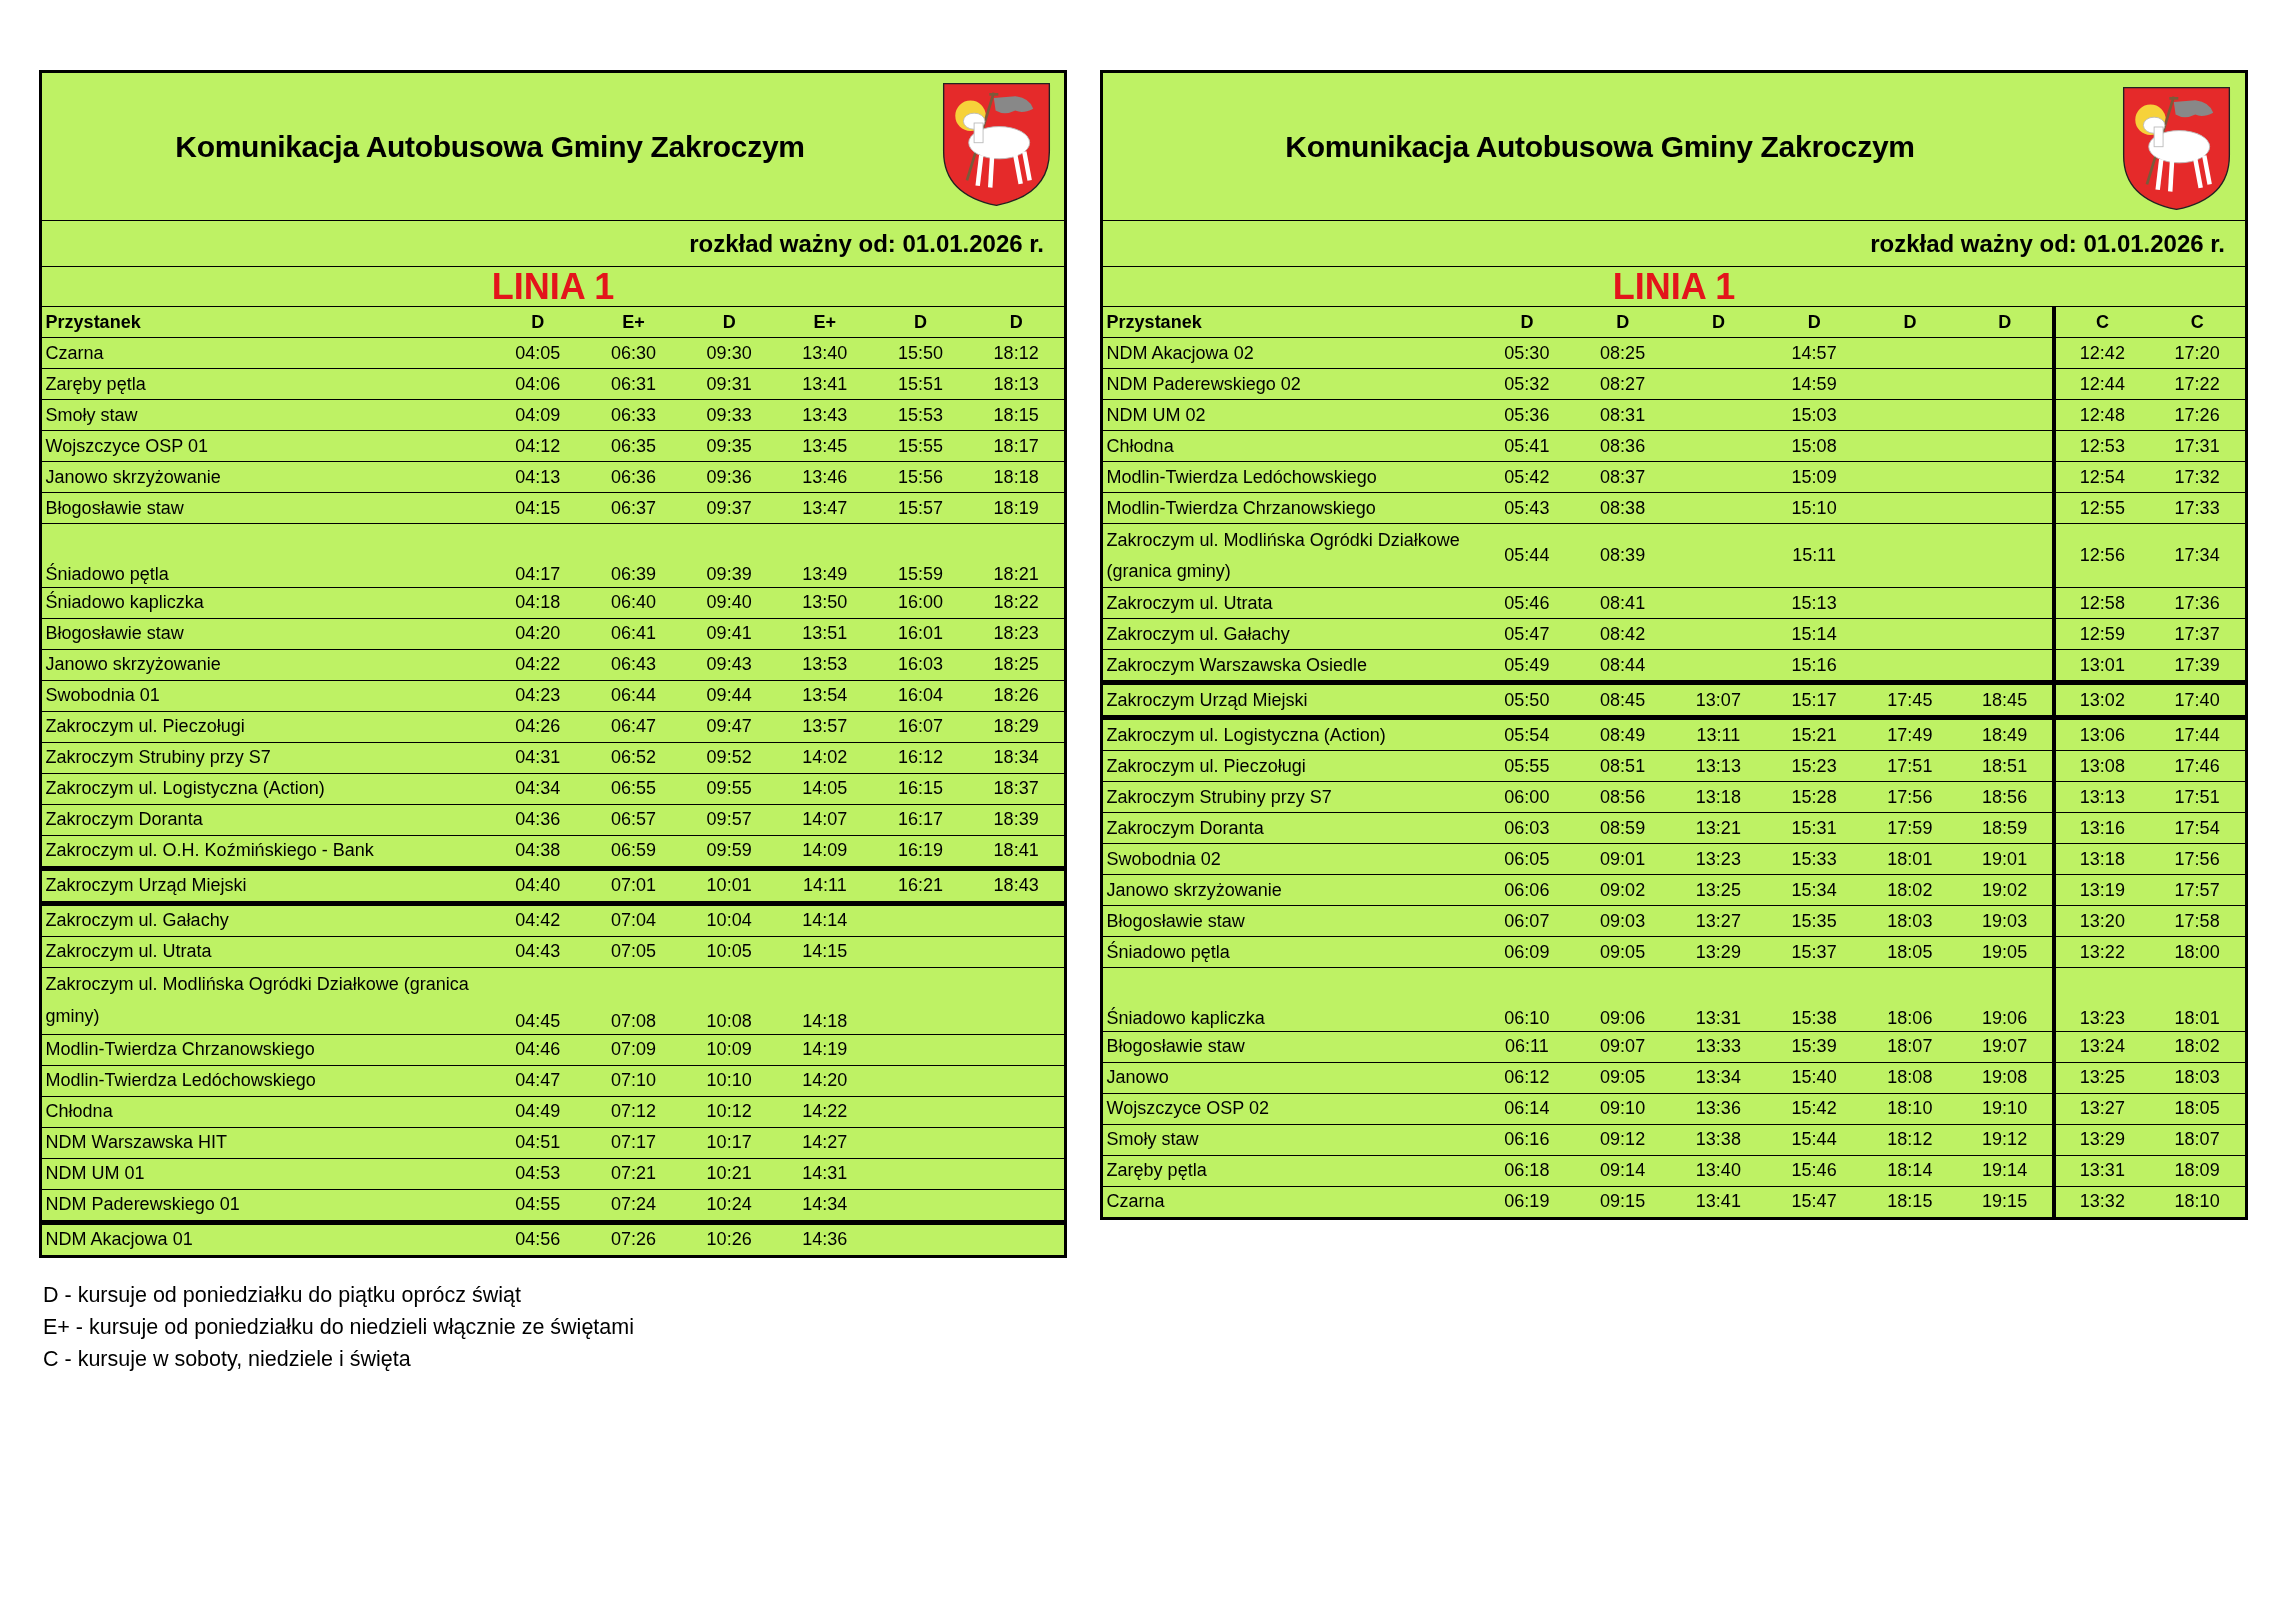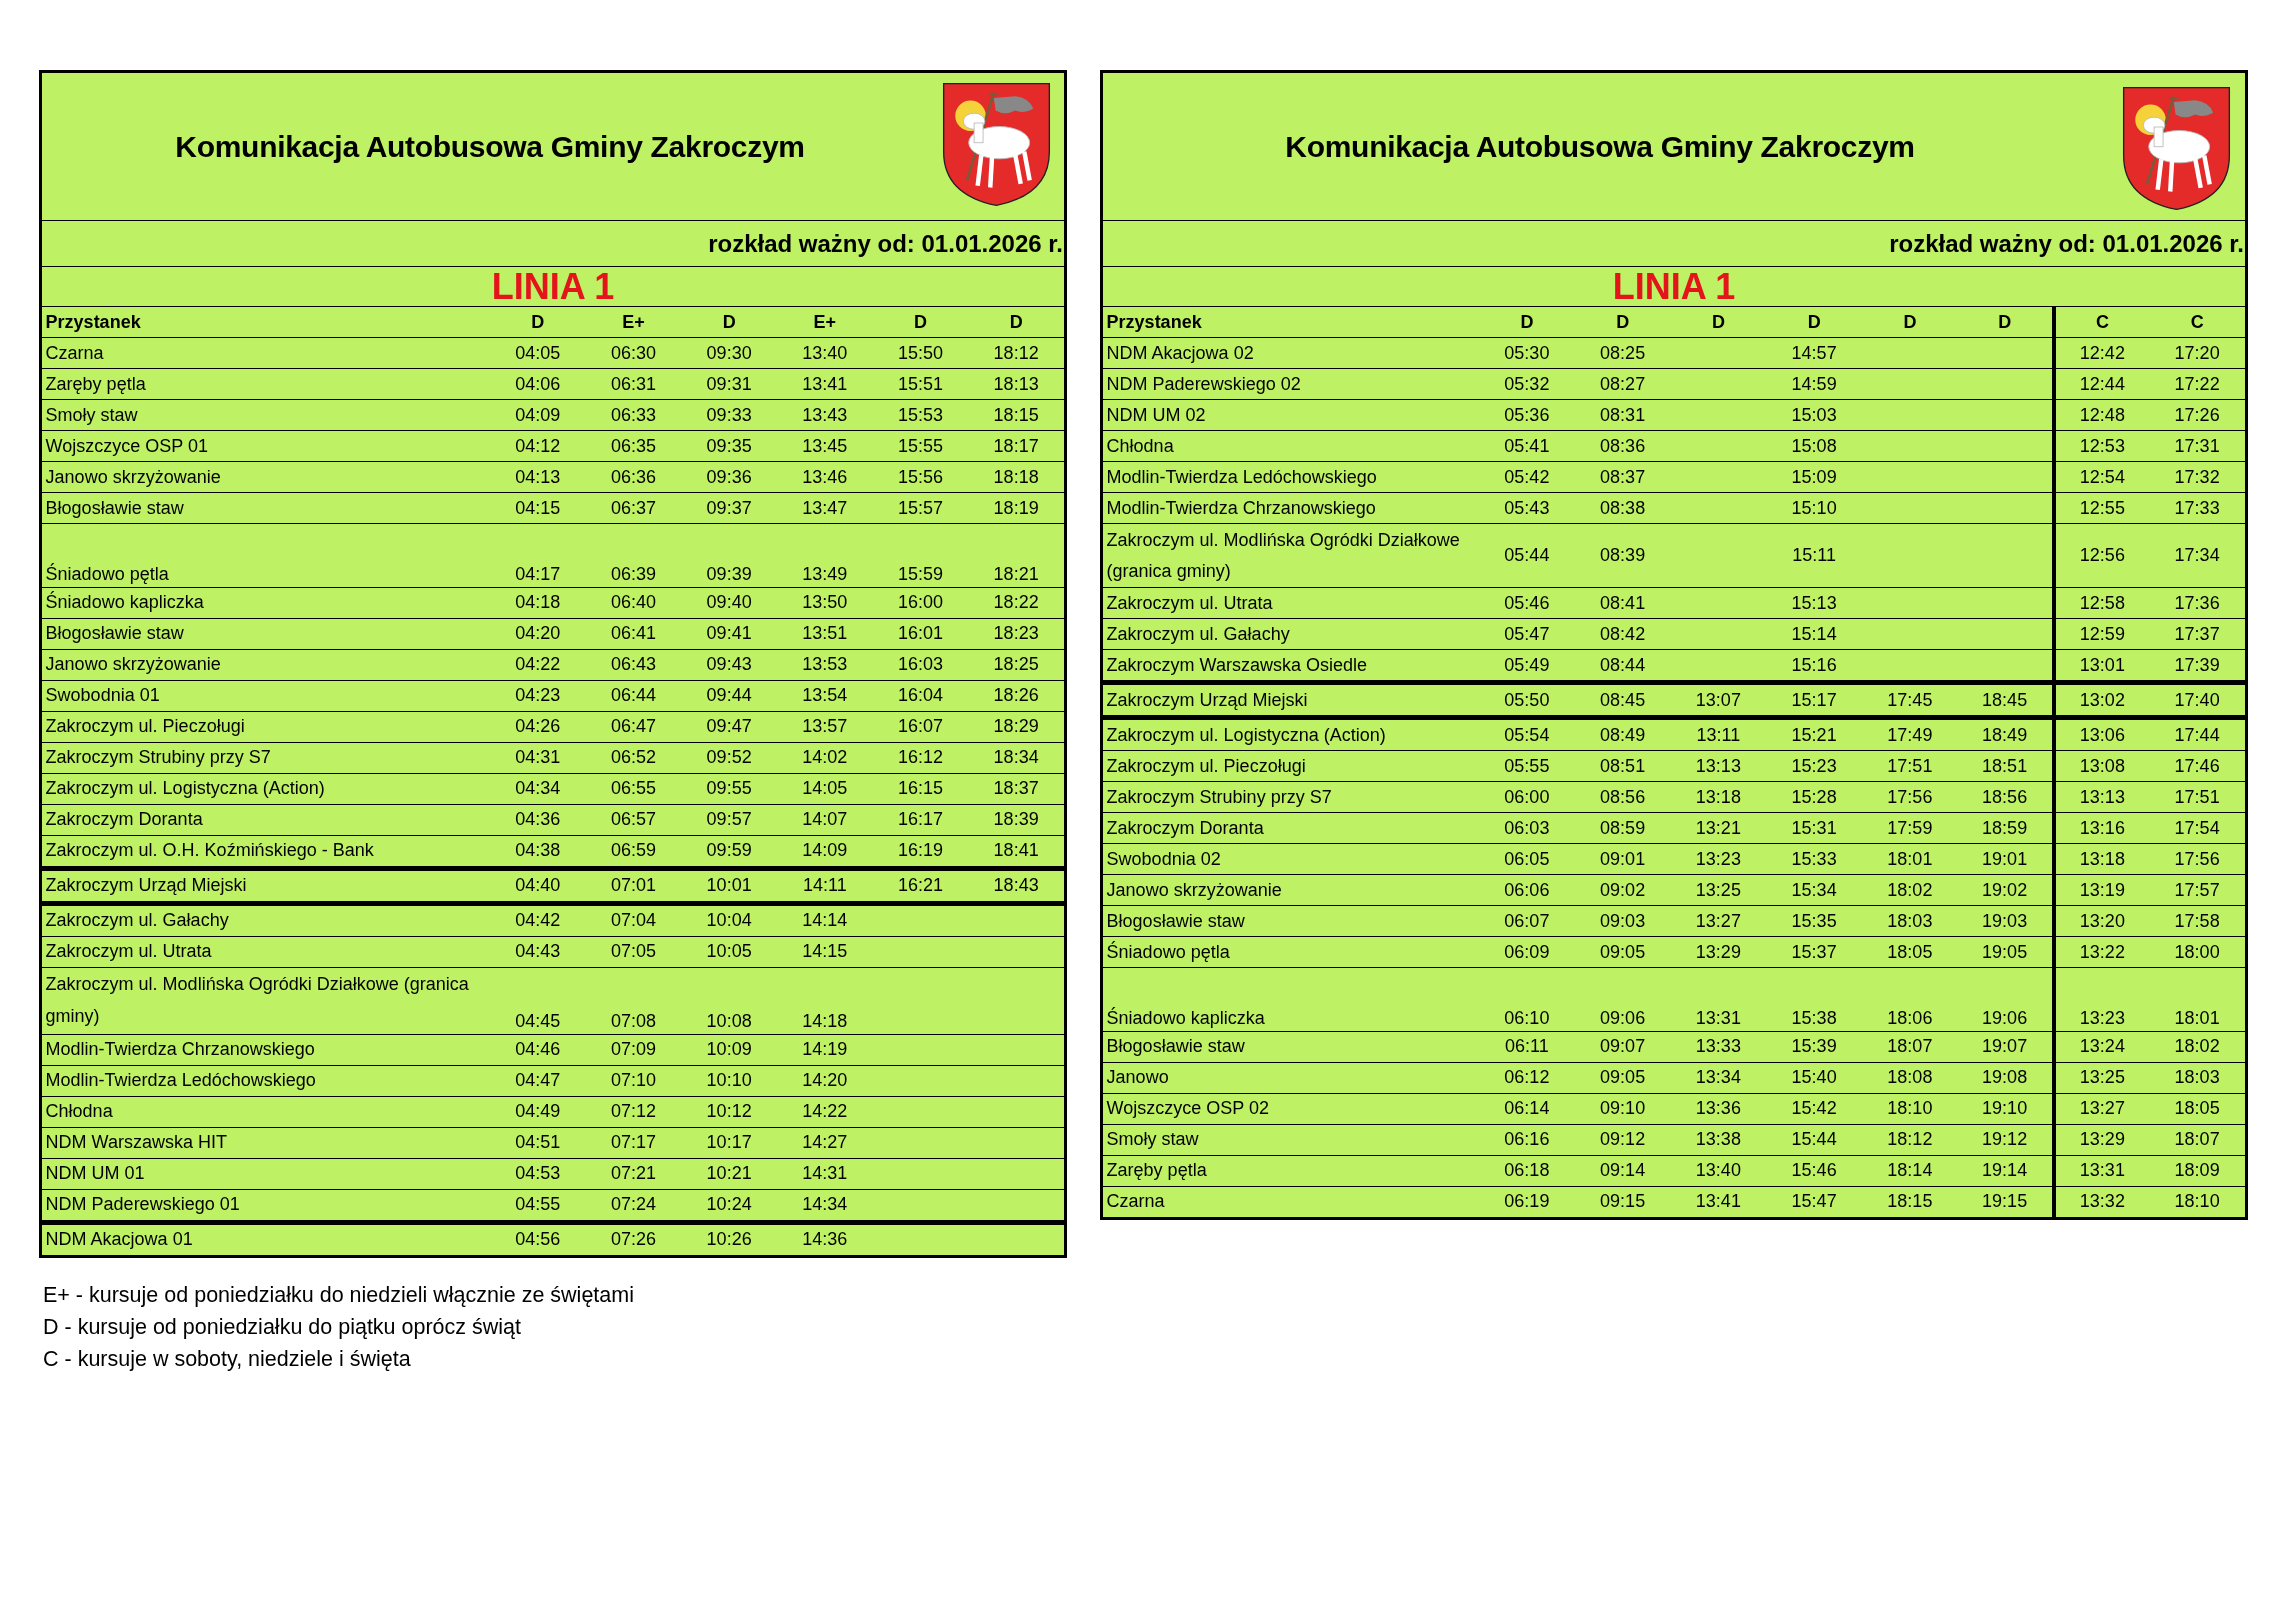--- a/index.html
+++ b/index.html
@@ -10,21 +10,21 @@
   #right-panel { left:1100px; width:1148px; }
   .title-row { height:147px; border-bottom:1.8px solid #000; position:relative; }
   .title-text { position:absolute; top:0; height:100%; display:flex; align-items:center; justify-content:center;
                 font-weight:bold; font-size:30px; letter-spacing:-0.3px; }
   #left-panel .title-text { left:0; width:896px; }
   #right-panel .title-text { left:0; width:994px; }
   .coat { position:absolute; top:7.2px; width:113px; height:129px; }
   #left-panel .coat { right:10.7px; }
   #right-panel .coat { right:12.5px; top:10.7px; }
   .date-row { height:45px; border-bottom:1.8px solid #000; display:flex; align-items:center; justify-content:flex-end;
-              padding-right:1px; font-weight:bold; font-size:24px; }
+              padding-right:20px; font-weight:bold; font-size:24px; }
   .line-row { height:39px; border-bottom:1.8px solid #000; display:flex; align-items:center; justify-content:center;
               color:#e3151b; font-weight:bold; font-size:36px; }
   table { border-collapse:collapse; width:100%; table-layout:fixed; font-size:18px;padding-left:19px; }
   td, th { padding:0 3.6px; height:30px; border-bottom:1.8px solid #000; white-space:nowrap; overflow:visible; }
   th { font-weight:bold; text-align:center; }
   th.stop-h { text-align:left; }
   td.stop { text-align:left; }
   td.t { text-align:center; }
   tr.tall td { height:61px; vertical-align:bottom; padding-bottom:1.8px; }
   tr.tall td.stop.wrap { white-space:normal; line-height:32px; }
@@ -658,17 +658,17 @@
           <td class="t">18:15</td>
           <td class="t">19:15</td>
           <td class="t csep">13:32</td>
           <td class="t">18:10</td>
         </tr>
       </tbody>
   </table>
 </div>
 
 <div class="legend">
+  <div>D - kursuje od poniedziałku do piątku oprócz świąt</div>
   <div>E+ - kursuje od poniedziałku do niedzieli włącznie ze świętami</div>
-  <div>D - kursuje od poniedziałku do piątku oprócz świąt</div>
   <div>C - kursuje w soboty, niedziele i święta</div>
 </div>
 
 
 </body></html>

